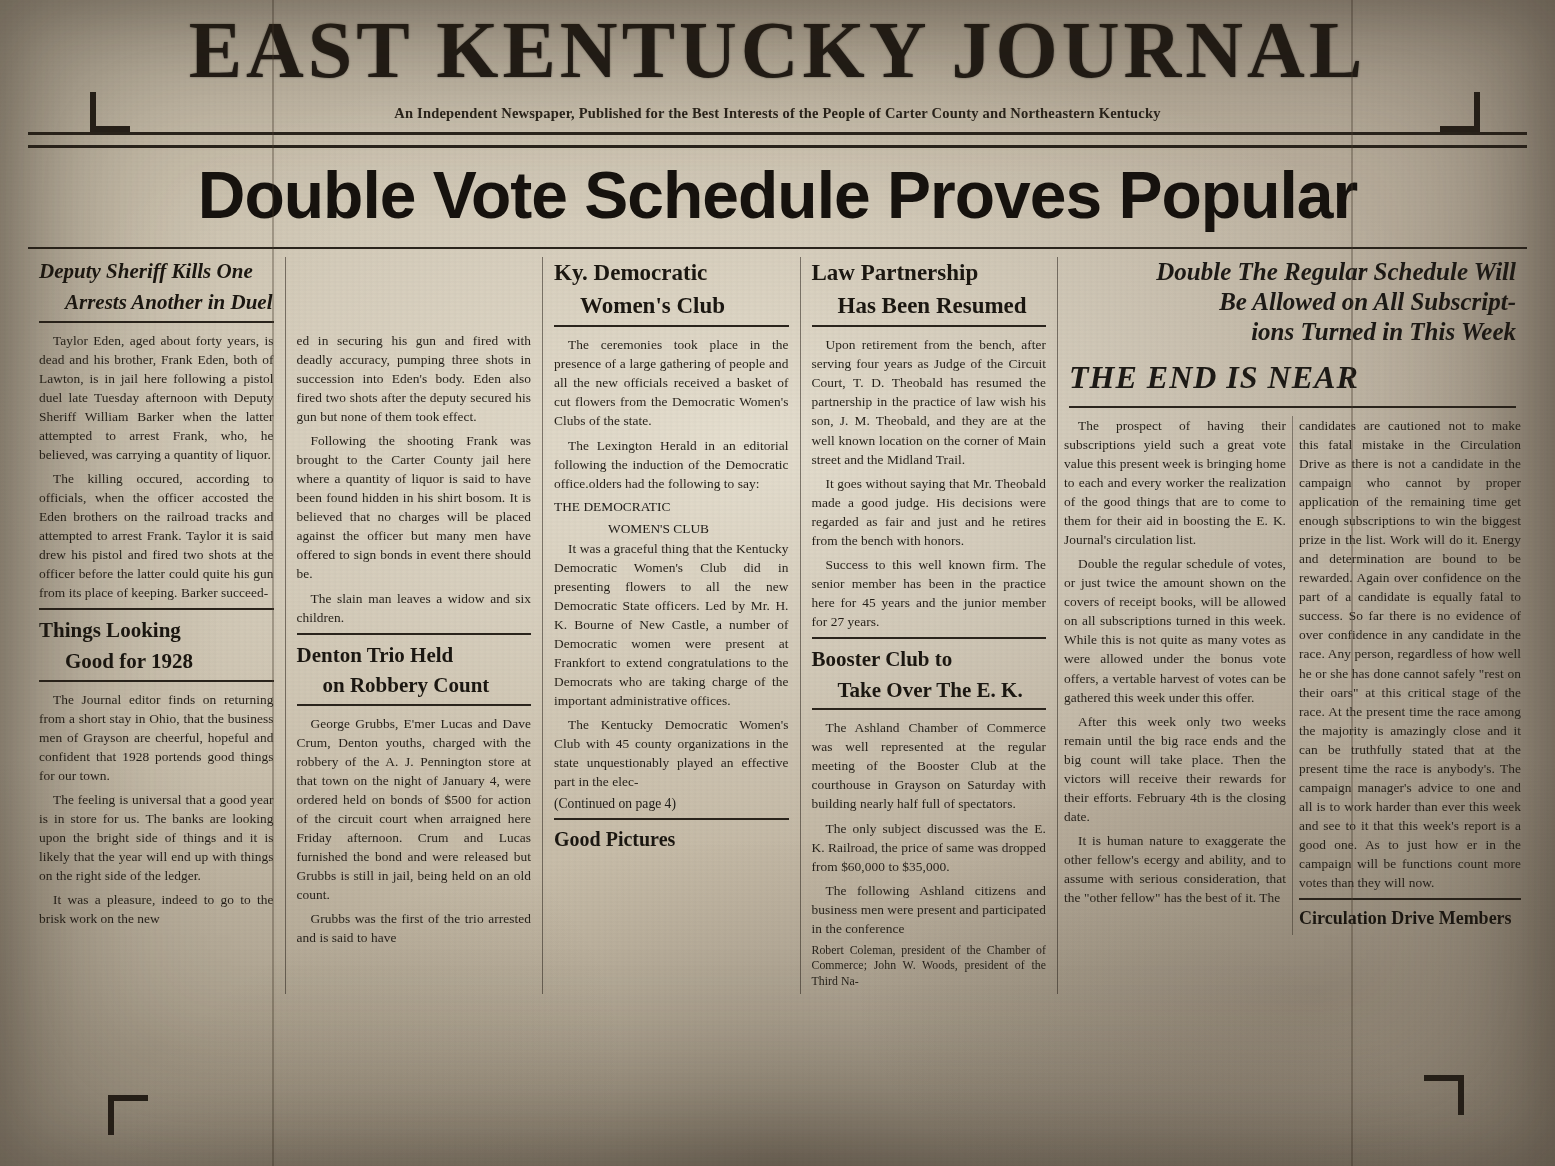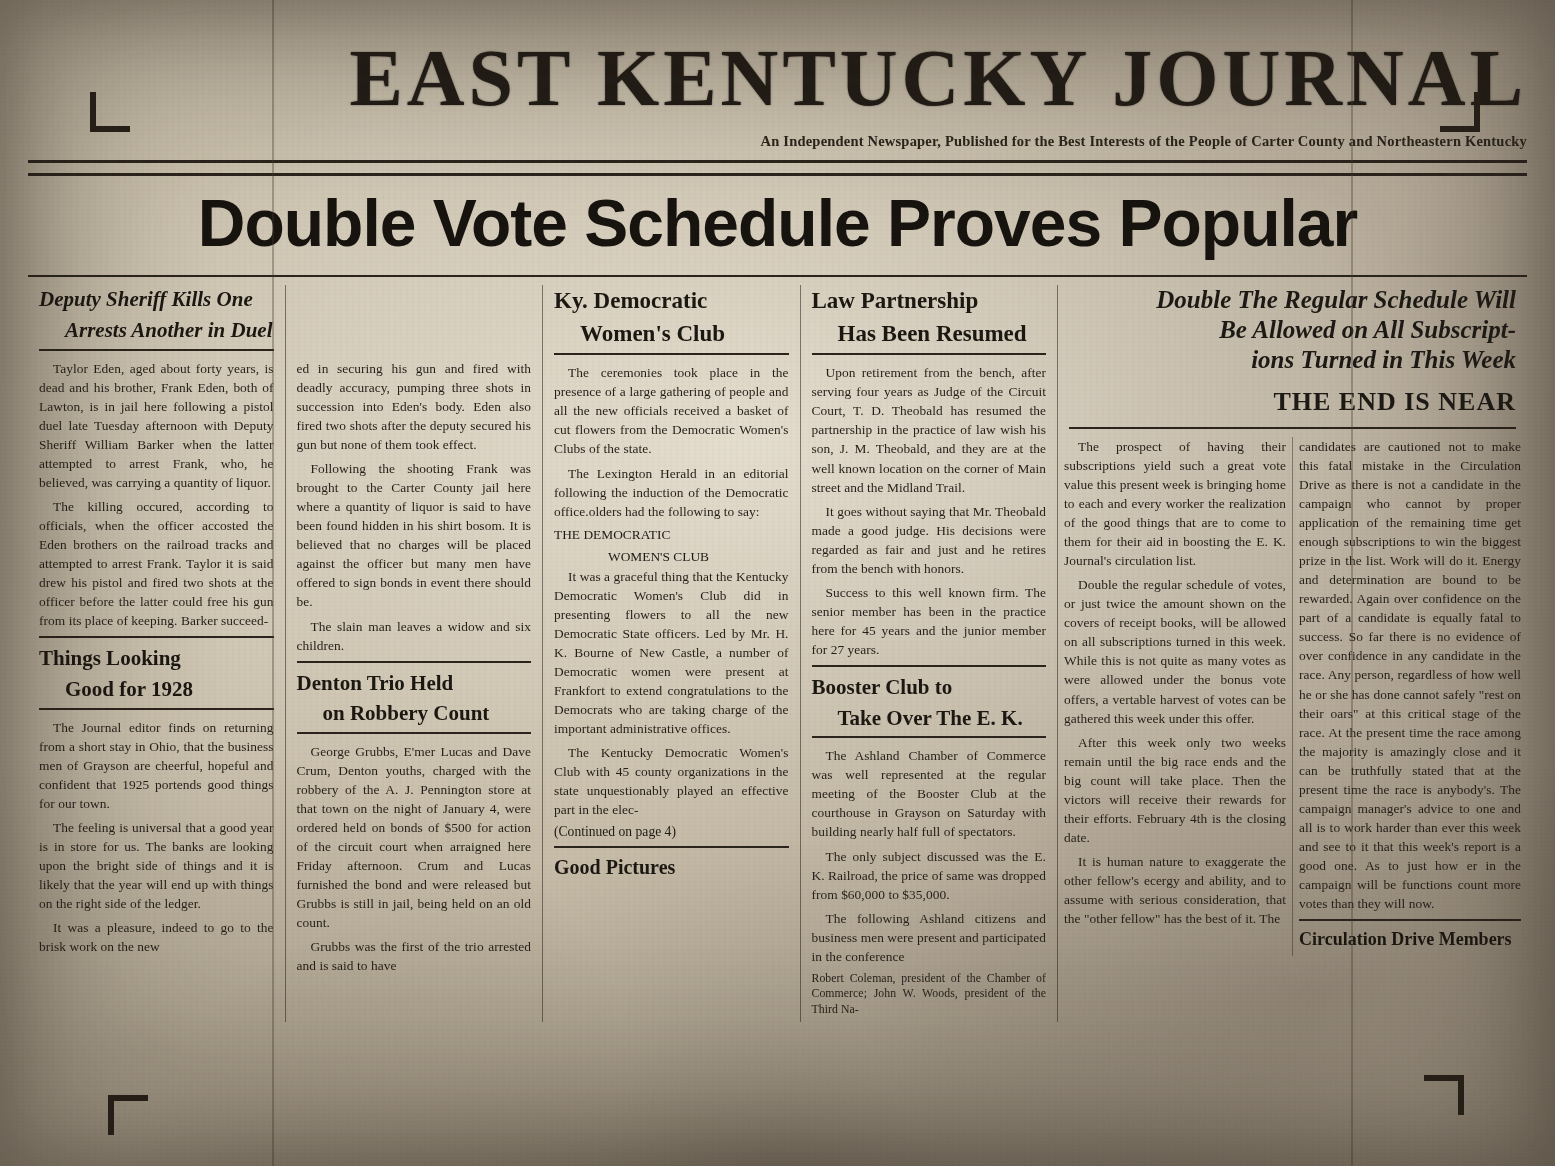--- a/index.html
+++ b/index.html
@@ -65,22 +65,22 @@
   .corner.bl { left: 108px; top: 1095px; border-left: 6px solid #262019; border-top: 6px solid #262019; }
   .corner.br { left: 1424px; top: 1075px; border-right: 6px solid #262019; border-top: 6px solid #262019; }
 
   #content {
     position: relative;
     padding: 0 28px;
   }
 
   
   .masthead {
-    text-align: right;
-    padding-top: 40px;
+    text-align: center;
+    padding-top: 12px;
   }
   .masthead-title {
     font-family: "Liberation Serif", serif;
     font-weight: bold;
     font-size: 80px;
     letter-spacing: 4px;
     line-height: .96;
     color: #211c16;
     text-shadow: 0 0 2px rgba(30,25,18,0.55);
     white-space: nowrap;
@@ -153,23 +153,24 @@
     font-size: 23px;
   }
   .hl-spread {
     font-weight: bold;
     font-style: italic;
     font-size: 25px;
     line-height: 1.2;
     text-align: right;
   }
   .subhead {
-    text-align: right;
-    font-weight: bold;
-    font-size: 26px;
+    text-align: left;
+    font-weight: bold;
+    font-style: italic;
+    font-size: 32px;
     letter-spacing: 1px;
     margin: 12px 0 10px 0;
   }
   .hl-rule {
     height: 2px;
     background: #2a241c;
     margin: 6px 0 8px 0;
   }
   .hl-rule.short { margin-top: 4px; }
 
@@ -220,26 +221,26 @@
 
     <div class="rule under-banner"></div>
 
     <div class="cols">
 
       <div class="col c1">
         <div class="hl">Deputy Sheriff Kills One</div>
         <div class="hl indent2">Arrests Another in Duel</div>
         <div class="hl-rule"></div>
         <p class="body">Taylor Eden, aged about forty years, is dead and his brother, Frank Eden, both of Lawton, is in jail here following a pistol duel late Tuesday afternoon with Deputy Sheriff William Barker when the latter attempted to arrest Frank, who, he believed, was carrying a quantity of liquor.</p>
-        <p class="body">The killing occured, according to officials, when the officer accosted the Eden brothers on the railroad tracks and attempted to arrest Frank. Taylor it is said drew his pistol and fired two shots at the officer before the latter could free his gun from its place of keeping. Barker succeed-</p>
+        <p class="body">The killing occured, according to officials, when the officer accosted the Eden brothers on the railroad tracks and attempted to arrest Frank. Taylor it is said drew his pistol and fired two shots at the officer before the latter could quite his gun from its place of keeping. Barker succeed-</p>
         <div class="hl-rule"></div>
         <div class="hl roman">Things Looking</div>
         <div class="hl roman indent2">Good for 1928</div>
         <div class="hl-rule short"></div>
-        <p class="body">The Journal editor finds on returning from a short stay in Ohio, that the business men of Grayson are cheerful, hopeful and confident that 1925 portends good things for our town.</p>
+        <p class="body">The Journal editor finds on returning from a short stay in Ohio, that the business men of Grayson are cheerful, hopeful and confident that 1928 portends good things for our town.</p>
         <p class="body">The feeling is universal that a good year is in store for us. The banks are looking upon the bright side of things and it is likely that the year will end up with things on the right side of the ledger.</p>
         <p class="body">It was a pleasure, indeed to go to the brisk work on the new</p>
       </div>
 
       <div class="col c2">
         <div style="height:74px"></div>
         <p class="body noindent">ed in securing his gun and fired with deadly accuracy, pumping three shots in succession into Eden's body. Eden also fired two shots after the deputy secured his gun but none of them took effect.</p>
         <p class="body">Following the shooting Frank was brought to the Carter County jail here where a quantity of liquor is said to have been found hidden in his shirt bosom. It is believed that no charges will be placed against the officer but many men have offered to sign bonds in event there should be.</p>
         <p class="body">The slain man leaves a widow and six children.</p>
         <div class="hl-rule"></div>

